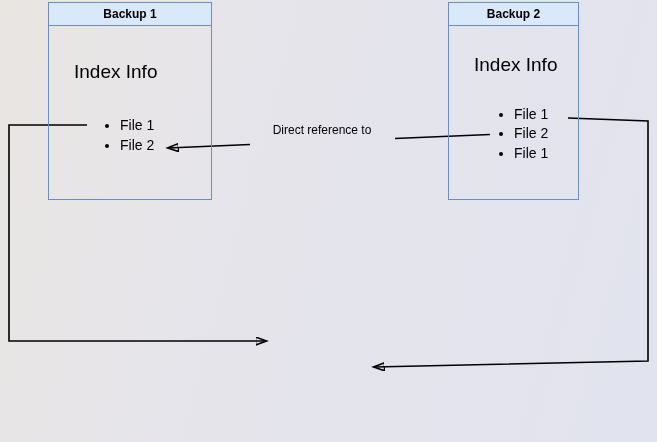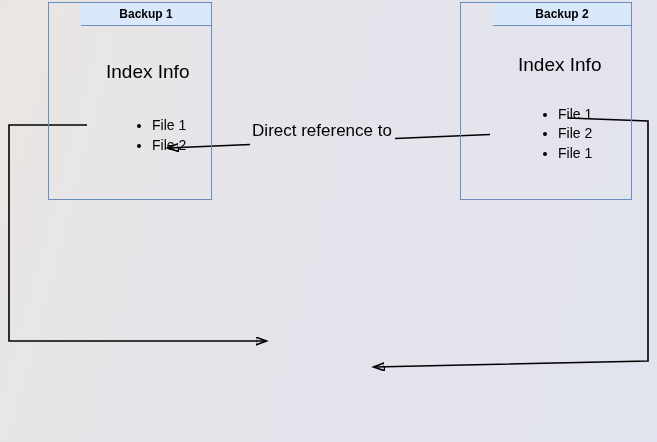--- a/index.html
+++ b/index.html
@@ -23,21 +23,21 @@
   .arrows path {
     stroke: var(--arrow, #000);
     stroke-width: 1.6;
     fill: none;
   }
   .box {
     position: absolute;
     box-sizing: border-box;
     background: transparent;
   }
-  .box.blue  { border: 1.5px solid var(--blue-border, #6c8ebf); padding-left: 32px; }
+  .box.blue  { border: 1.5px solid var(--blue-border, #6c8ebf); }
   .box.green { border: 1.5px solid var(--green-border, #82b366); }
   .box-header {
     box-sizing: border-box;
     height: 22.5px;
     display: flex;
     align-items: center;
     justify-content: center;
     font-size: 12px;
     font-weight: bold;
     line-height: 1;
@@ -58,28 +58,28 @@
     list-style: disc;
     font-size: 14px;
     white-space: nowrap;
   }
   #backup1 ul.file-list { left: 56px; top: 89px;  line-height: 20px; }
   #backup2 ul.file-list { left: 50px; top: 79px;  line-height: 19.5px; }
   #dedup   ul.file-list { left: 50px; top: 33px;  line-height: 19.5px; }
   #backup1 .subtitle { left: 25px; top: 36px; }
   #backup2 .subtitle { left: 25px; top: 29px; }
   #backup1 { left: 48px;  top: 2px;   width: 164px; height: 198px; }
-  #backup2 { left: 460px; top: 2px;   width: 172px; height: 198px; }
+  #backup2 { left: 448px; top: 2px;   width: 131px; height: 198px; }
   #dedup   { left: 228px; top: 280px; width: 190px; height: 160px; }
   .ref-label {
     position: absolute;
     left: 227px; top: 123px;
     width: 190px;
     text-align: center;
-    font-size: 17px;
+    font-size: 12px;
     line-height: 15px;
   }
 </style>
 </head>
 <body>
 
 <div class="canvas">
 
   <svg class="arrows" viewBox="0 0 657 442" xmlns="http://www.w3.org/2000/svg">
     <defs>

